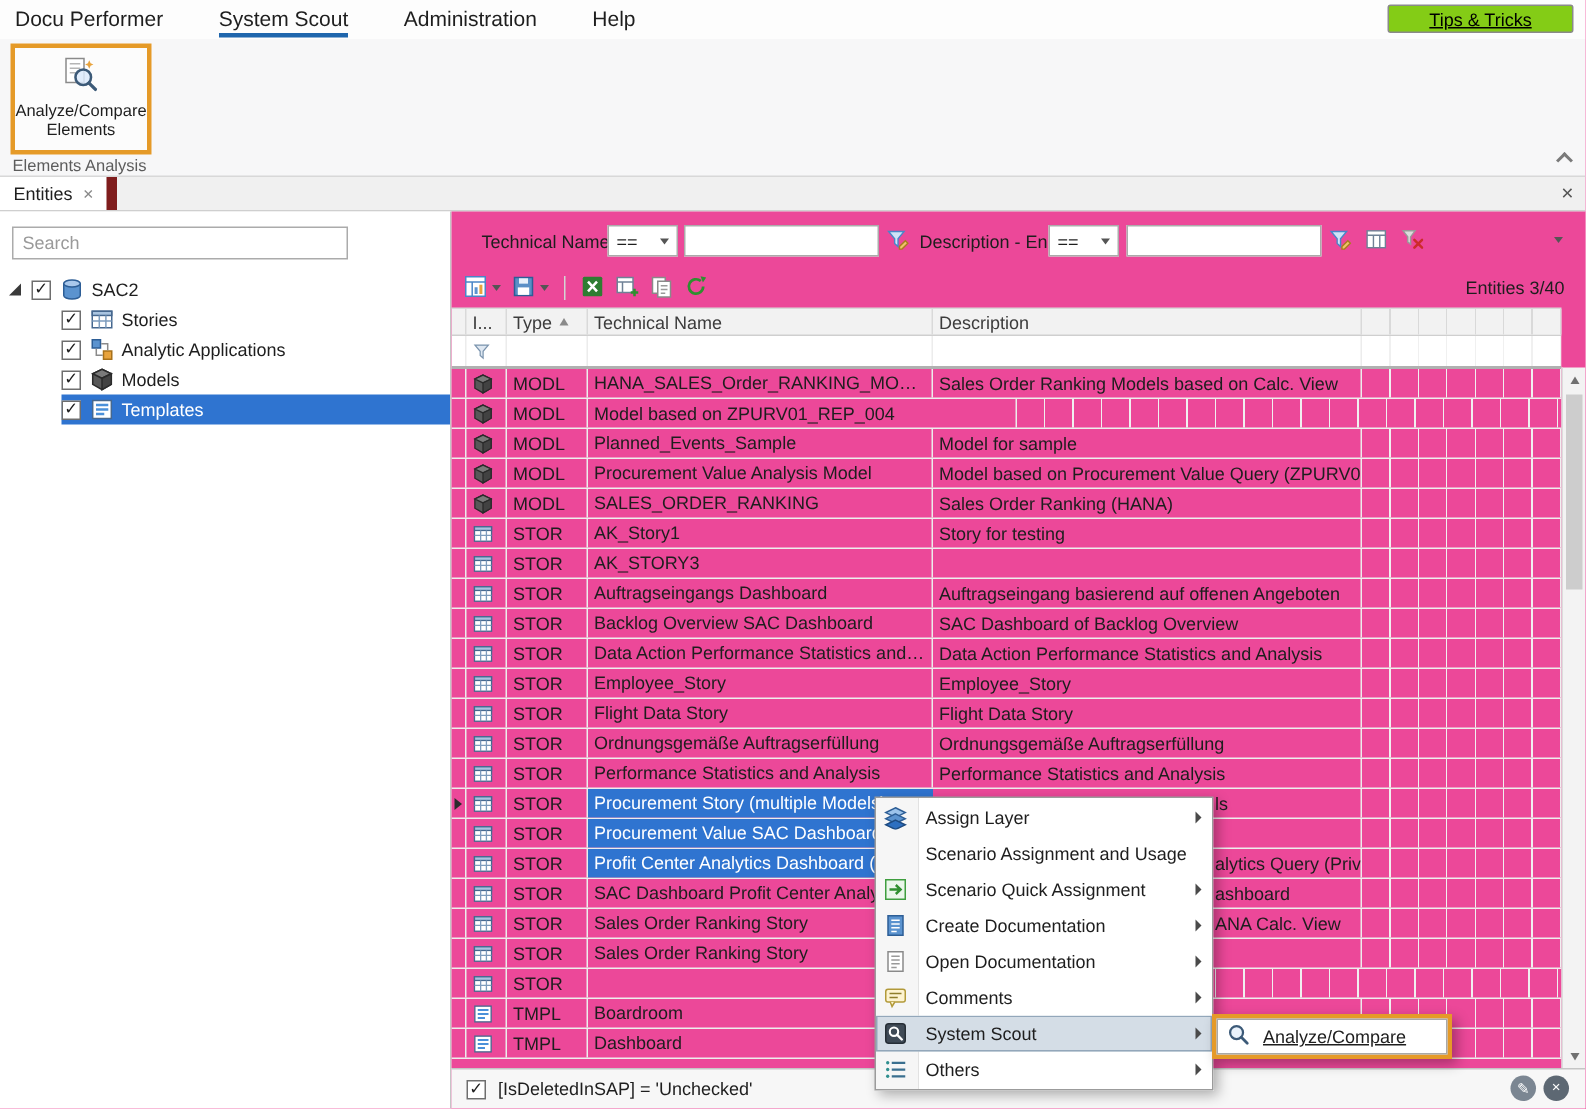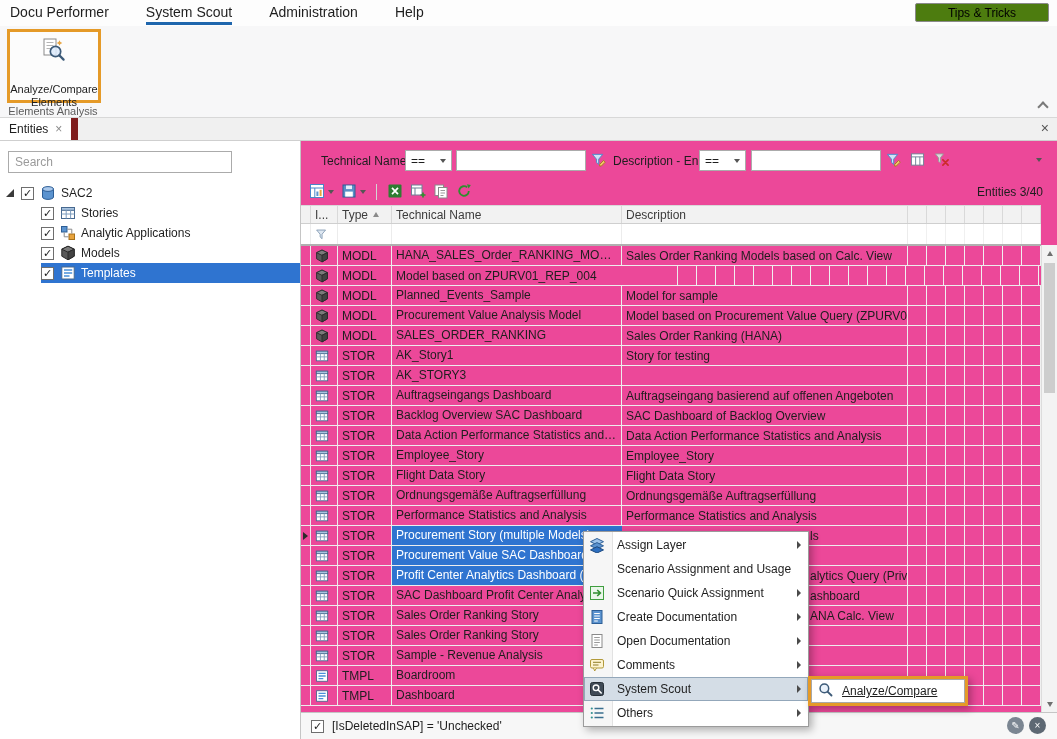--- a/index.html
+++ b/index.html
@@ -6,31 +6,31 @@
   body{width:1057px;height:739px;position:relative;overflow:hidden;background:#fff;
        font-family:"Liberation Sans",sans-serif;font-size:12px;color:#1e1e1e;}
   .ic{display:inline-flex;flex:none;}
   .ic svg{display:block;}
 
   
   .menubar{position:absolute;left:0;top:0;width:1057px;height:26px;background:#fdfdfd;
            display:flex;align-items:stretch;padding-left:10px;box-sizing:border-box;gap:37px;}
   .mitem{font-size:14px;line-height:25px;position:relative;cursor:default;white-space:nowrap;}
   .mitem.active::after{content:"";position:absolute;left:0;right:0;bottom:1px;height:3px;background:#1f66ad;}
-  .tips{position:absolute;right:8px;top:3px;width:134px;height:19px;border:1px solid #8a8a8a;
-        background:#4d7c0f;border-radius:2px;font-family:"Liberation Sans",sans-serif;font-size:12px;
-        display:flex;align-items:center;justify-content:center;cursor:pointer;}
+  .tips{position:absolute;right:8px;top:3px;width:124px;height:19px;border:1px solid #8a8a8a;
+        background:#84cc16;border-radius:2px;font-family:"Liberation Sans",sans-serif;font-size:12px;
+        display:flex;align-items:center;justify-content:center;cursor:pointer;text-decoration:underline;}
 
   
   .ribbon{position:absolute;left:0;top:26px;width:1057px;height:92px;background:#f7f7f8;
           border-bottom:1px solid #d8d8d8;box-sizing:border-box;}
   .bigbtn{position:absolute;left:7px;top:3px;width:94px;height:74px;border:3px solid #e59a28;
           background:#fcfcfc;display:flex;flex-direction:column;align-items:center;
           padding-top:5px;box-sizing:border-box;cursor:pointer;}
-  .biglabel{font-size:11px;text-align:center;line-height:13px;margin-top:20px;}
+  .biglabel{font-size:11px;text-align:center;line-height:13px;margin-top:5px;}
   .grouplabel{position:absolute;left:0;top:79px;width:106px;text-align:center;font-size:11px;color:#5c5c5c;}
   .ribchev{position:absolute;right:10px;bottom:8px;width:9px;height:9px;cursor:pointer;}
   .ribchev::before{content:"";position:absolute;left:1px;top:3px;width:6px;height:6px;
         border-left:2px solid #7a7a7a;border-top:2px solid #7a7a7a;transform:rotate(45deg);}
 
   
   .tabstrip{position:absolute;left:0;top:118px;width:1057px;height:23px;background:#f0f0f0;
             border-bottom:1px solid #cfcfcf;box-sizing:border-box;}
   .tab{position:absolute;left:0;top:0;height:22px;background:#fff;border-right:7px solid #7f1d1d;
        display:flex;align-items:center;padding:0 9px;gap:7px;cursor:pointer;}
@@ -718,21 +718,20 @@
             <div class="gc w-icon">
               <span class="ic">
                 <svg viewBox="0 0 16 16" width="14" height="14">
                   <rect x="1.5" y="2.5" width="13" height="11" fill="#fff" stroke="#46688f"></rect>
                   <rect x="1.5" y="2.5" width="13" height="2.8" fill="#a9c4e0" stroke="#46688f"></rect>
                   <path d="M6.2 5.3v8.2M10.6 5.3v8.2M1.5 9h13" stroke="#7d9cbd" fill="none"></path>
                 </svg>
               </span>
             </div>
             <div class="gc w-type">STOR</div>
-            <div class="gc w-name">Sample - Revenue Analysis</div>
             <div class="gc w-desc">
               <span class="frag"></span>
             </div>
             <div class="gc w-rest"></div>
           </div>
           <div class="grow">
             <div class="gc w-ind"></div>
             <div class="gc w-icon">
               <span class="ic">
                 <svg viewBox="0 0 16 16" width="14" height="14">

